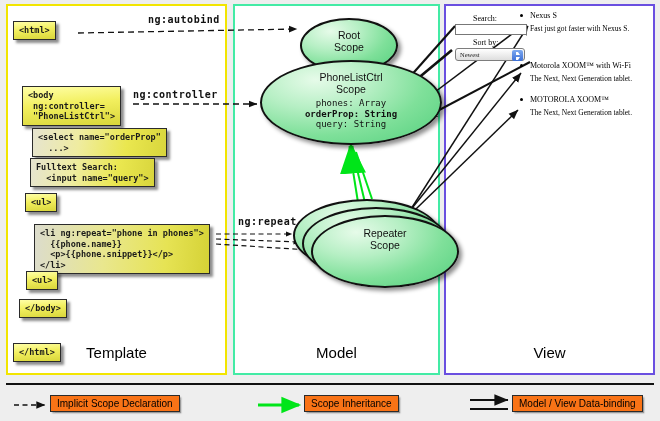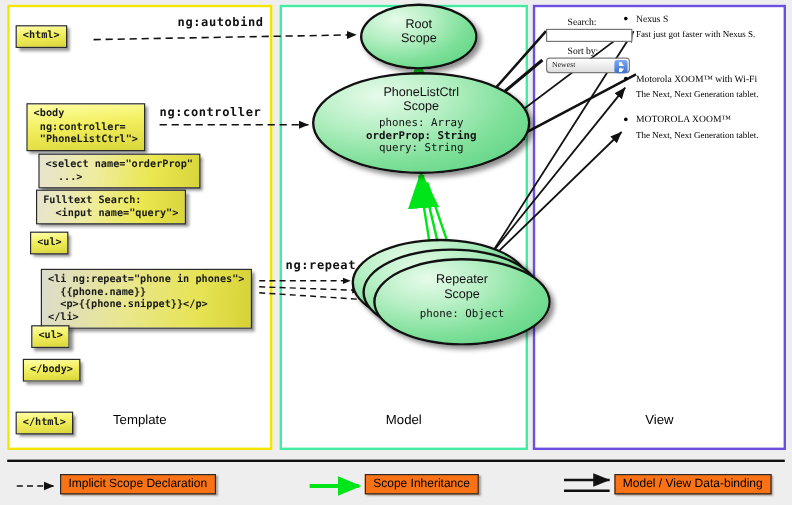--- a/index.html
+++ b/index.html
@@ -13,21 +13,21 @@
   #stage{position:absolute;left:0;top:0;width:660px;height:421px;}
 
   
   .panel{position:absolute;background:#ffffff;box-sizing:border-box;}
   #panel-template{left:6px;  top:4px;  width:221px; height:371px; border:2px solid #f2e500;}
   #panel-model{   left:233px;top:4px;  width:207px; height:371px; border:2px solid #43eba5;}
   #panel-view{    left:444px;top:4px;  width:211px; height:371px; border:2px solid #6a4fe0;}
 
   .panel-label{
     position:absolute;
-    font-size:11px;color:#000;
+    font-size:15px;color:#000;
     text-align:center;
   }
   #label-template{left:6px;  top:344px;width:221px;}
   #label-model{   left:233px;top:344px;width:207px;}
   #label-view{    left:444px;top:344px;width:211px;}
 
   
   .code-box{
     position:absolute;
     box-sizing:border-box;
@@ -72,21 +72,21 @@
     color:#111;
   }
   .scope .title{font-size:10.5px;line-height:12px;}
   .scope .props{
     font-family:"DejaVu Sans Mono", monospace;
     font-size:9px;line-height:10.5px;
     text-align:center;
   }
   .scope .props b{font-weight:bold;}
 
-  #scope-root{left:300px;top:3px;width:98px;height:55px;}
+  #scope-root{left:300px;top:18px;width:98px;height:55px;}
   #scope-root .title{padding-top:9px;}
 
   #scope-ctrl{left:260px;top:60px;width:182px;height:85px;}
   #scope-ctrl .title{padding-top:9px;}
   #scope-ctrl .props{padding-top:3px;}
 
   .rep-ghost{
     position:absolute;
     border:2px solid #111;
     border-radius:50%;
@@ -298,23 +298,20 @@
     </div>
   </div>
 
   <div class="rep-ghost" id="scope-rep-b3"></div>
   <div class="rep-ghost" id="scope-rep-b2"></div>
   <div class="scope" id="scope-rep">
     <div class="title">
       <span>Repeater</span><br>
       <span>Scope</span>
     </div>
-    <div class="props">
-      <div>phone: Object</div>
-    </div>
   </div>
 
   <div class="view-label" id="view-search-label">Search:</div>
   <div id="view-search-input" title=""></div>
 
   <div class="view-label" id="view-sort-label">Sort by:</div>
   <div id="view-sort-select">
     <span class="sel-text">Newest</span>
     <span class="sel-btn"></span>
   </div>

